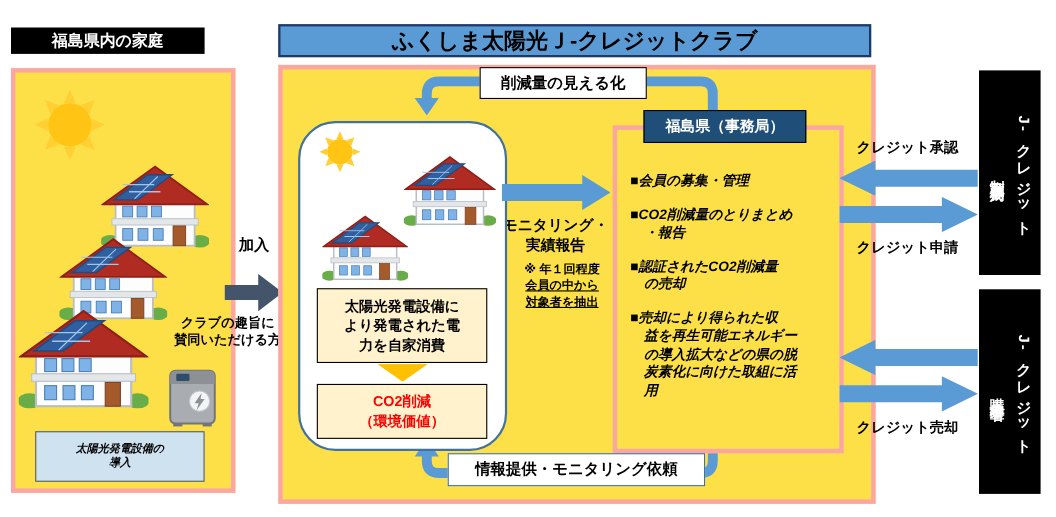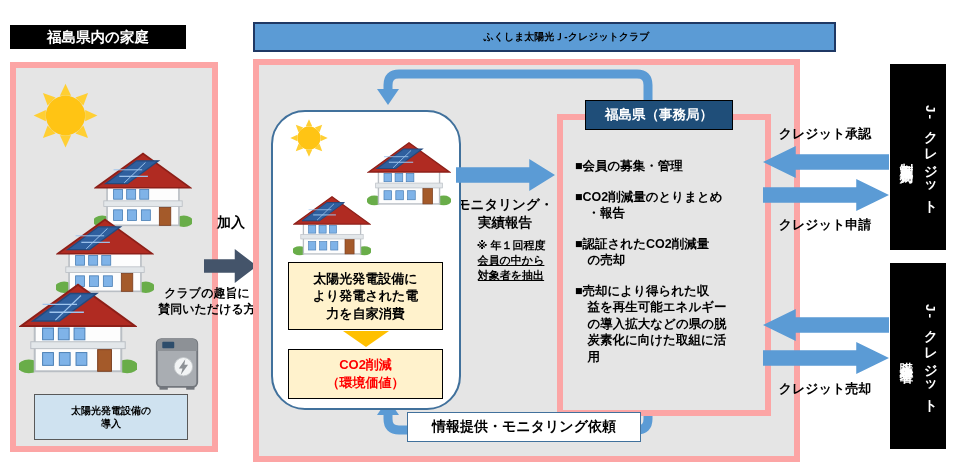--- a/index.html
+++ b/index.html
@@ -5,24 +5,24 @@
   html,body{margin:0;padding:0;background:#fff;}
   #canvas{position:relative;width:960px;height:470px;background:#fff;overflow:hidden;
           font-family:"Liberation Sans","DejaVu Sans",sans-serif;color:#000;}
   .abs{position:absolute;}
   .pre{white-space:pre-line;}
   .ctr{display:flex;align-items:center;justify-content:center;text-align:center;}
   .bold{font-weight:bold;}
 
   
   .black-bar{background:#000;color:#fff;font-weight:bold;font-size:14.5px;}
-  .club-bar{background:#5B9BD5;border:2px solid #1F3864;font-weight:bold;font-size:10px;padding-left:44px;}
+  .club-bar{background:#5B9BD5;border:2px solid #1F3864;font-weight:bold;font-size:20px;}
 
   
-  .frame{background:#e5e5e5;border:6px solid #fca5a5;}
+  .frame{background:#fde047;border:4px solid #fca5a5;font-style:italic;}
   .rounded-frame{background:#fff;border:2px solid #41719C;border-radius:34px;}
 
   
   .caption-blue{background:#CFE2F0;border:1.5px solid #595959;font-weight:bold;font-size:10px;line-height:1.3;}
   .cream{background:#FFF2CC;border:1.8px solid #000;font-weight:bold;font-size:13px;line-height:1.35;}
   .flow-label{background:#fff;border:1.5px solid #000;font-weight:bold;font-size:14px;z-index:5;}
   .flow-label-blue{background:#fff;border:1.8px solid #41719C;font-weight:bold;font-size:14px;z-index:5;}
   .office-head{background:#1F4E79;border:1px solid #000;color:#fff;font-weight:bold;font-size:13.5px;z-index:4;}
 
   
@@ -123,20 +123,21 @@
   </div>
   <div class="abs frame" style="left:253px;top:59px;width:535px;height:391px;"></div>
 
   <svg class="abs" style="left:0;top:0;width:960px;height:470px;pointer-events:none;" viewBox="0 0 960 470">
     <path d="M648,106 L648,85 Q648,74 637,74 L399,74 Q388,74 388,85 L388,90" fill="none" stroke="#5B9BD5" stroke-width="9"></path>
     <polygon points="377,89 399,89 388,105" fill="#5B9BD5"></polygon>
     <path d="M648,404 L648,419 Q648,430 637,430 L399,430 Q388,430 388,419 L388,414" fill="none" stroke="#5B9BD5" stroke-width="9"></path>
     <polygon points="377,415 399,415 388,399" fill="#5B9BD5"></polygon>
   </svg>
 
+  <div class="abs flow-label ctr" style="left:436px;top:61px;width:150px;height:27px;">削減量の見える化</div>
   <div class="abs flow-label-blue ctr" style="left:407px;top:412px;width:232px;height:28px;">情報提供・モニタリング依頼</div>
 
   <div class="abs rounded-frame" style="left:271px;top:110px;width:186px;height:296px;z-index:2;">
     <svg class="abs" style="left:14px;top:4px;width:44px;height:44px;" viewBox="0 0 80 80">
         <use href="#sun"></use>
       </svg>
     <svg class="abs" style="left:94px;top:28px;width:84px;height:66px;" viewBox="0 0 120 95">
         <use href="#house"></use>
       </svg>
     <svg class="abs" style="left:20px;top:82px;width:78px;height:62px;" viewBox="0 0 120 95">

